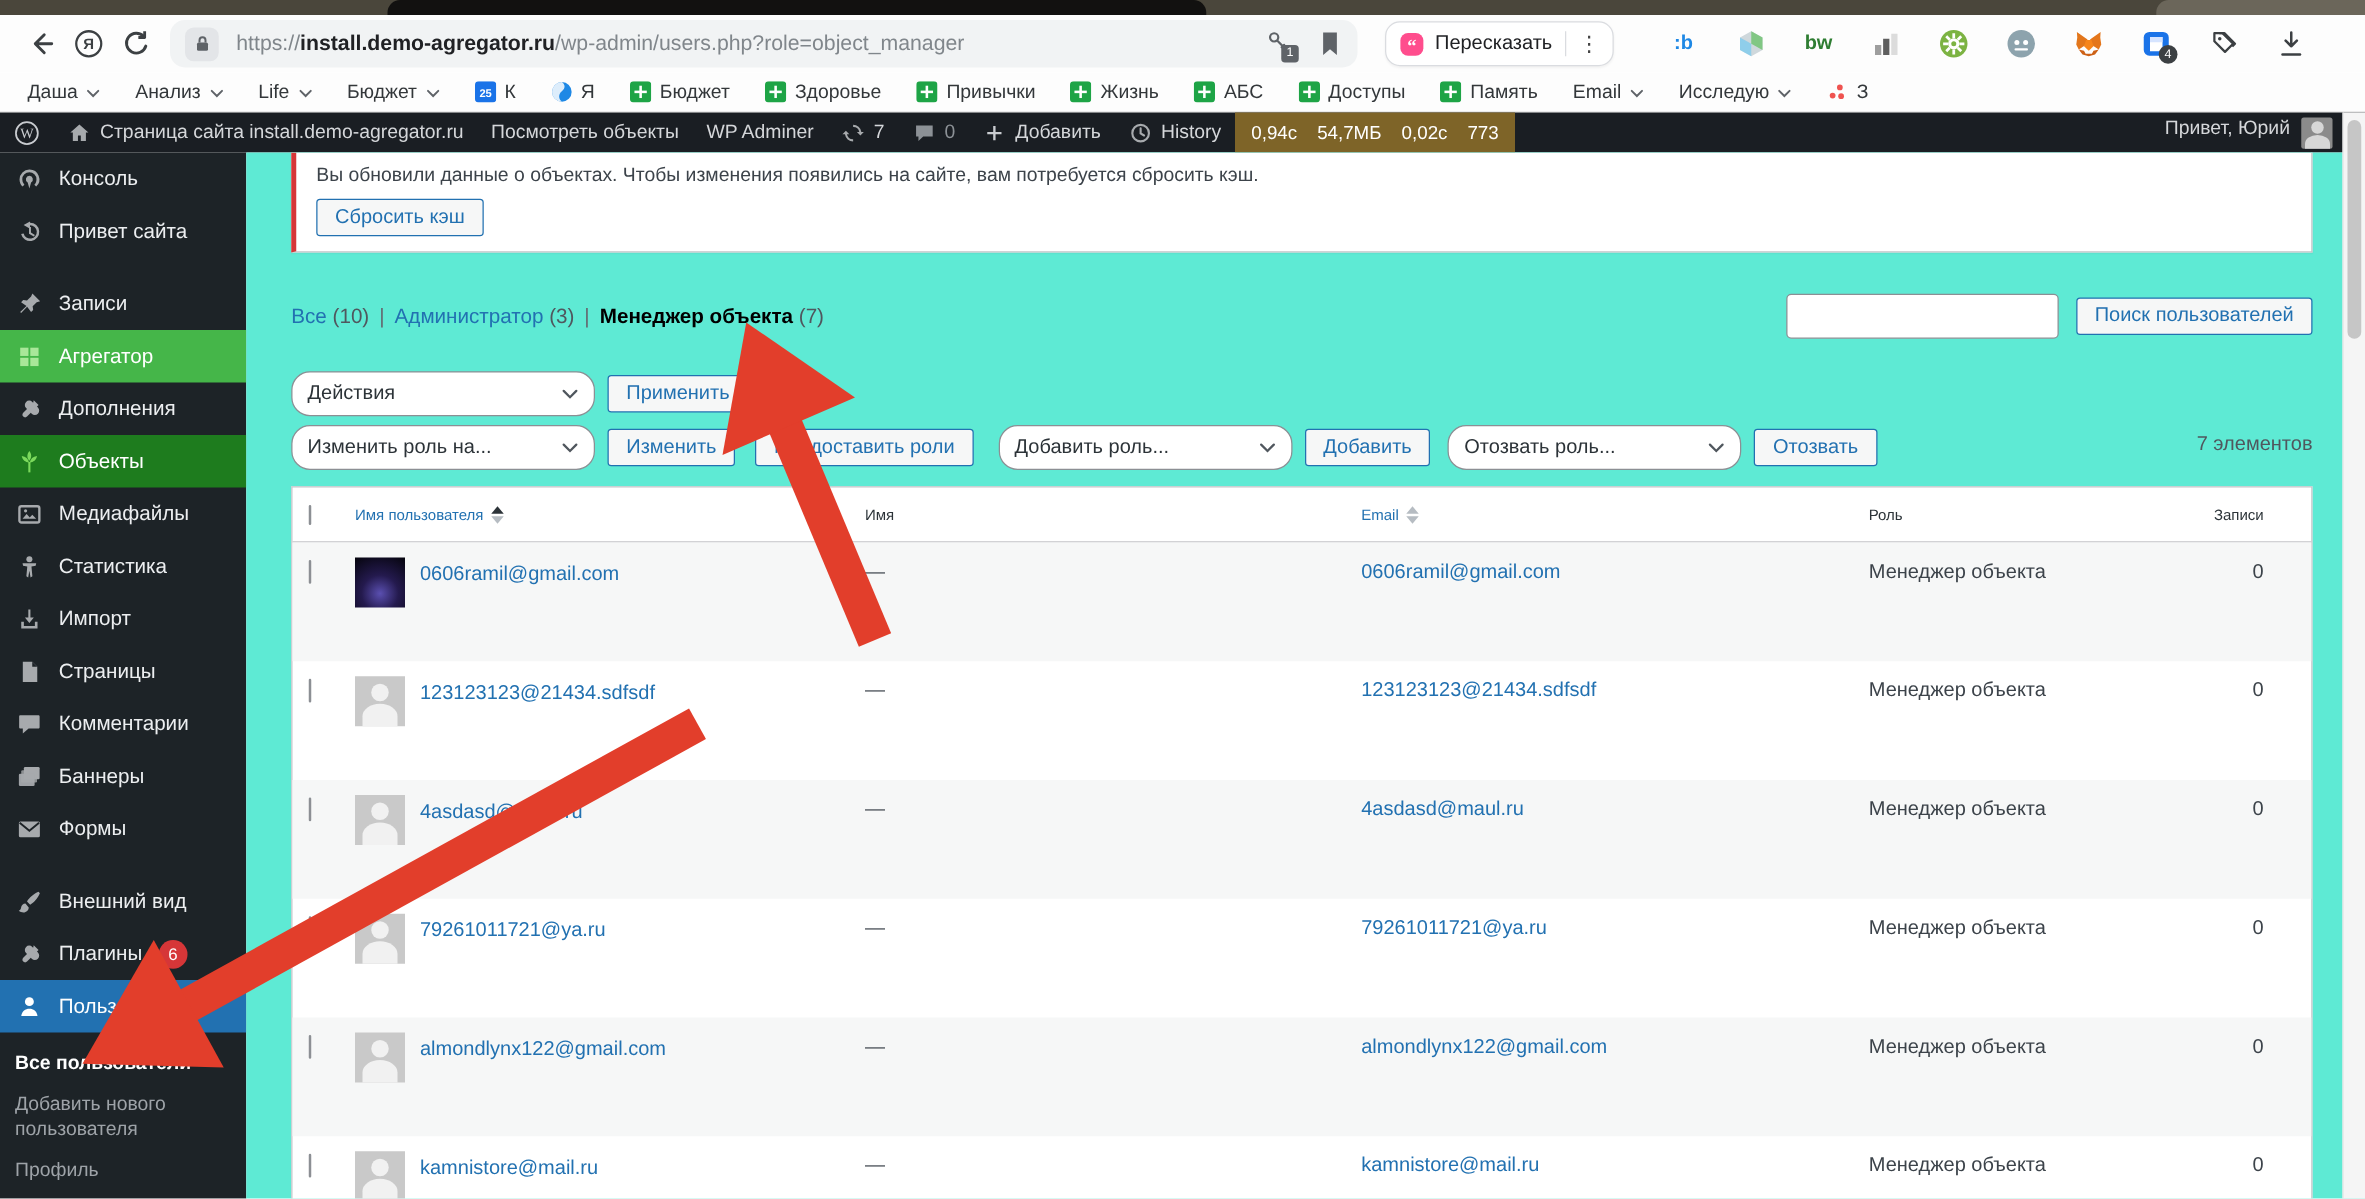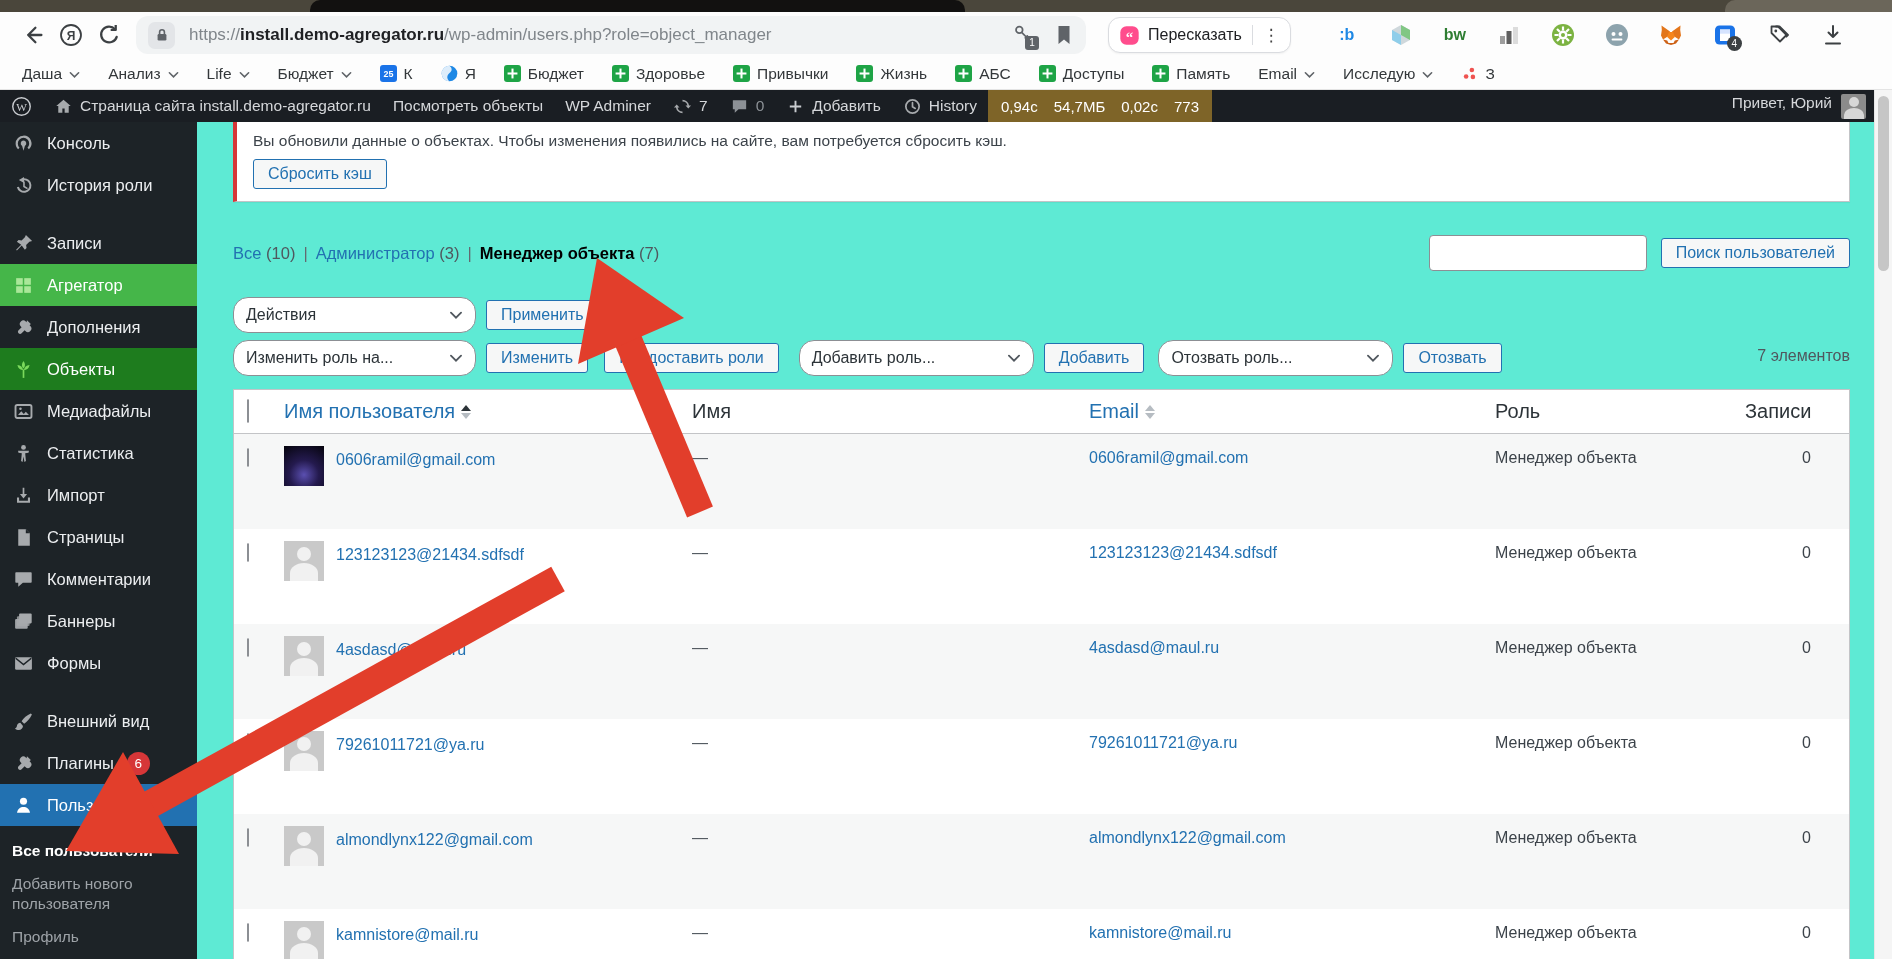--- a/index.html
+++ b/index.html
@@ -93,21 +93,21 @@
   .act-row { display:flex; align-items:center; gap:10px; margin-top:0; }
   .act-row + .act-row { margin-top:7px; }
   .select { height:36px; background:#fff; border:1px solid #8c8f94; border-radius:15px; display:flex; align-items:center; justify-content:space-between; padding:0 12px; font-size:16px; color:#2c3338; cursor:pointer; }
   .select .chev { width:14px; height:9px; color:#50575e; }
   .w243 { width:243px; } .w235 { width:235px; }
   .items-count { position:absolute; right:0; top:50px; font-size:16px; color:#50575e; }
 
   
   .usertable { margin-top:13px; background:#fff; border:1px solid #c3c4c7; }
   .tgrid { display:grid; grid-template-columns:50px 408px 397px 406px 250px 1fr; align-items:start; }
-  .thead { height:44px; align-items:center; border-bottom:1px solid #c3c4c7; font-size:20px; }
+  .thead { height:44px; align-items:center; border-bottom:1px solid #c3c4c7; font-size:12px; }
   .thead .hlink { color:#2271b1; cursor:pointer; display:inline-flex; align-items:center; gap:6px; text-decoration:none; }
   .thead .plain { color:#2c3338; }
   .sort { display:inline-flex; flex-direction:column; gap:2px; }
   .sort i { width:0; height:0; border-left:5px solid transparent; border-right:5px solid transparent; display:block; }
   .sort .up { border-bottom:6px solid #2c3338; }
   .sort .up.dim { border-bottom-color:#b6bcc2; }
   .sort .down { border-top:6px solid #b6bcc2; }
   .cb { width:20px; height:20px; border:1.5px solid #8c8f94; border-radius:4px; background:#fff; margin-left:13px; cursor:pointer; }
   .thead .cb { margin-top:0; }
   .trow { height:95px; font-size:16px; }
@@ -525,21 +525,21 @@
           </span>
           <span>Консоль</span>
         </div>
         <div class="sb-item  ">
           <span class="icon ">
             <svg viewBox="0 0 20 20">
               <path d="M10.5 3a7 7 0 1 1-6.8 8.6l1.9-.4a5.1 5.1 0 1 0 4.9-6.3V7.6L5.6 4.8 10.5 2z"></path>
               <path d="M9.7 6.3h1.5v4.2l3 1.8-.8 1.3-3.7-2.2z"></path>
             </svg>
           </span>
-          <span>История роли</span>
+          <span>Привет сайта</span>
         </div>
         <div class="sb-item  sep">
           <span class="icon ">
             <svg viewBox="0 0 20 20">
               <path d="m12.3 1.8 5.9 5.9-2.6.6-3.1 3.1.4 2.9-1.6 1.6-3-4.1-4.6 4.8-.7-.7 4.8-4.6-4.1-3L5.3 6.7l2.9.4 3.1-3.1z"></path>
             </svg>
           </span>
           <span>Записи</span>
         </div>
         <div class="sb-item green-bright ">

